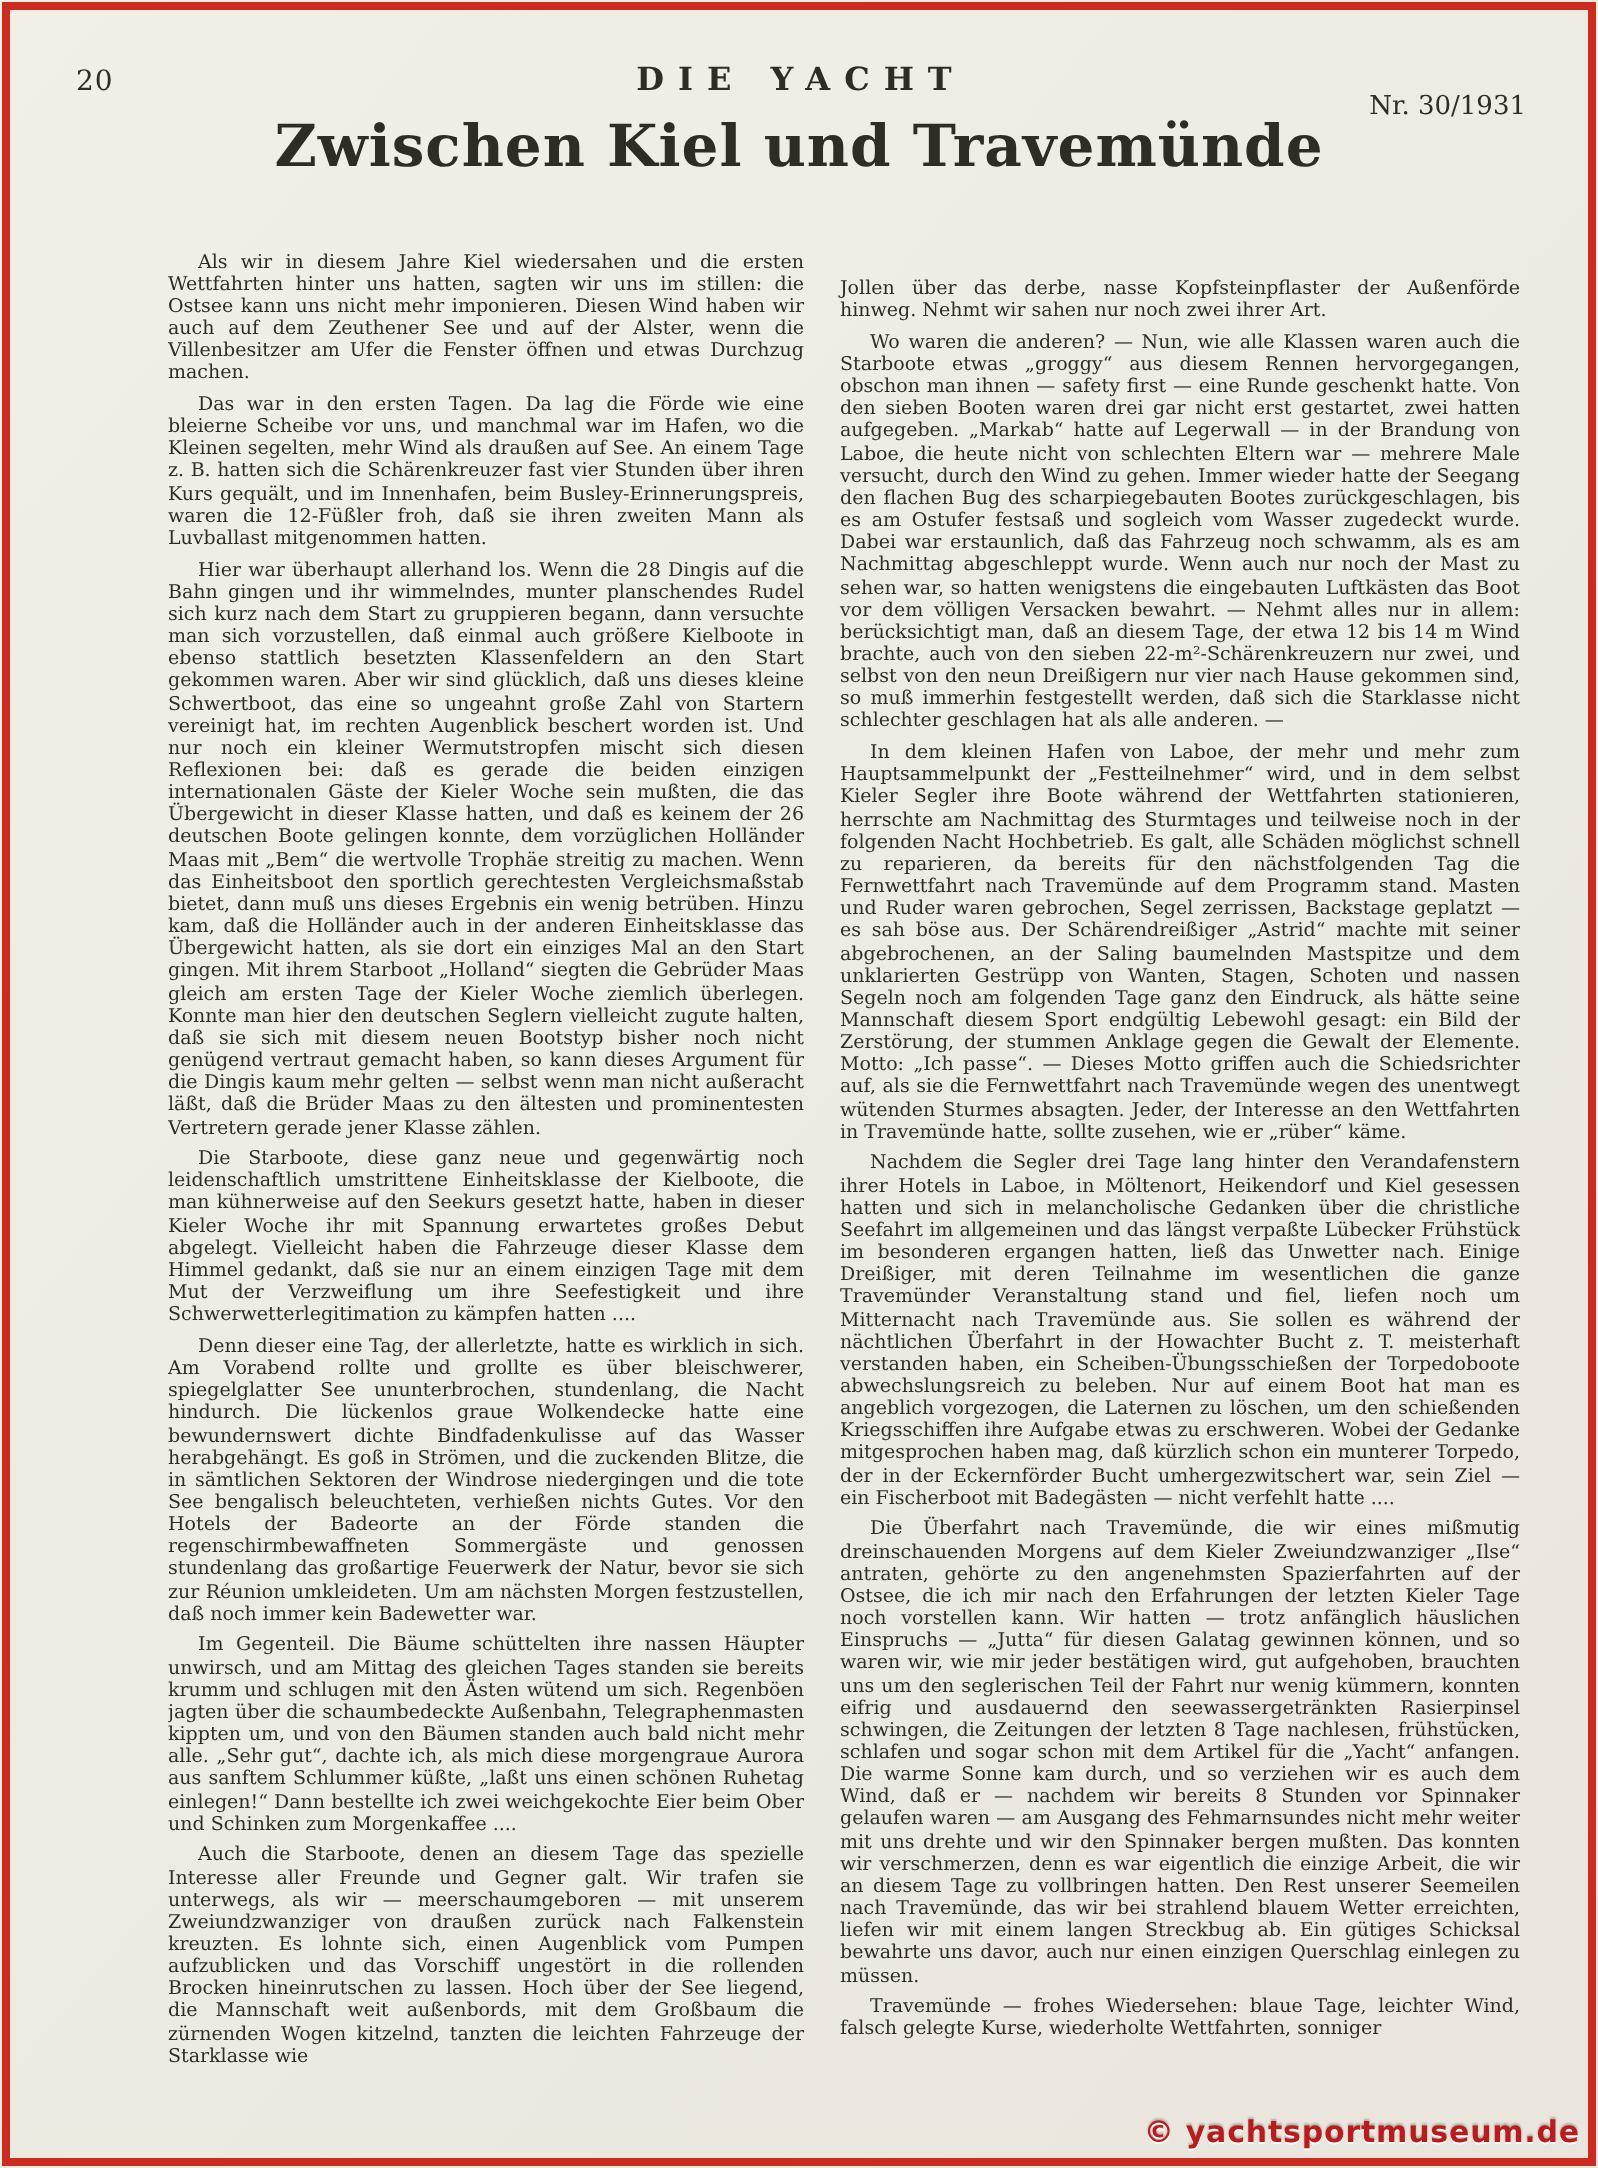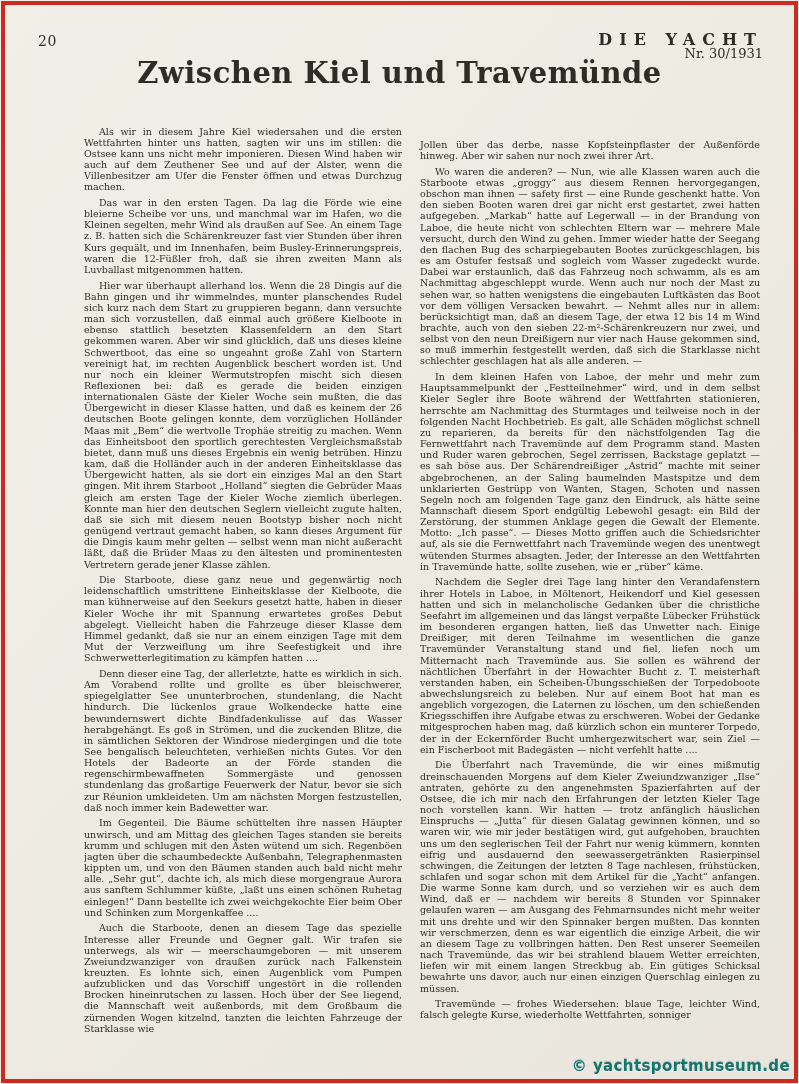--- a/index.html
+++ b/index.html
@@ -24,21 +24,21 @@
   .header {
     position: absolute; top: 30px; left: 38px; right: 36px; height: 22px;
     z-index: 2;
   }
   .page-number {
     position: absolute; left: 0; top: 3px;
     font-size: 14px; letter-spacing: 0.5px; text-align: center;
   }
   .masthead {
     position: absolute; left: 0; right: 0; top: 0;
-    text-align: right;
+    text-align: center;
     font-size: 16px; font-weight: 600; letter-spacing: 7px;
   }
   .issue {
     position: absolute; right: 0; top: 16px;
     font-size: 13px;
   }
   .article-title {
     position: absolute; top: 56px; left: 0; width: 100%;
     text-align: center;
     font-size: 29px; font-weight: 700;
@@ -63,21 +63,21 @@
   p.para {
     margin: 0 0 4.5px 0;
     text-indent: 15px;
     text-align: justify;
   }
   p.para.no-indent { text-indent: 0; }
   .watermark {
     position: absolute; right: 9px; bottom: 9px;
     font-family: "DejaVu Sans", "Liberation Sans", sans-serif;
     font-weight: 700; font-size: 15px; letter-spacing: 0.4px;
-    color: #0f766e;
+    color: #b91c1c;
     text-shadow: 0 1px 0 rgba(255,255,255,0.85), 0 -1px 1px rgba(70,68,62,0.35);
     z-index: 6;
   }
 </style>
 </head>
 <body>
 
 <div class="page-surface"></div>
 <div class="scan-frame"></div>
 
@@ -94,21 +94,21 @@
     <p class="para">Als wir in diesem Jahre Kiel wiedersahen und die ersten Wettfahrten hinter uns hatten, sagten wir uns im stillen: die Ostsee kann uns nicht mehr imponieren. Diesen Wind haben wir auch auf dem Zeuthener See und auf der Alster, wenn die Villenbesitzer am Ufer die Fenster öffnen und etwas Durchzug machen.</p>
     <p class="para">Das war in den ersten Tagen. Da lag die Förde wie eine bleierne Scheibe vor uns, und manchmal war im Hafen, wo die Kleinen segelten, mehr Wind als draußen auf See. An einem Tage z. B. hatten sich die Schärenkreuzer fast vier Stunden über ihren Kurs gequält, und im Innenhafen, beim Busley-Erinnerungspreis, waren die 12-Füßler froh, daß sie ihren zweiten Mann als Luvballast mitgenommen hatten.</p>
     <p class="para">Hier war überhaupt allerhand los. Wenn die 28 Dingis auf die Bahn gingen und ihr wimmelndes, munter planschendes Rudel sich kurz nach dem Start zu gruppieren begann, dann versuchte man sich vorzustellen, daß einmal auch größere Kielboote in ebenso stattlich besetzten Klassenfeldern an den Start gekommen waren. Aber wir sind glücklich, daß uns dieses kleine Schwertboot, das eine so ungeahnt große Zahl von Startern vereinigt hat, im rechten Augenblick beschert worden ist. Und nur noch ein kleiner Wermutstropfen mischt sich diesen Reflexionen bei: daß es gerade die beiden einzigen internationalen Gäste der Kieler Woche sein mußten, die das Übergewicht in dieser Klasse hatten, und daß es keinem der 26 deutschen Boote gelingen konnte, dem vorzüglichen Holländer Maas mit „Bem“ die wertvolle Trophäe streitig zu machen. Wenn das Einheitsboot den sportlich gerechtesten Vergleichsmaßstab bietet, dann muß uns dieses Ergebnis ein wenig betrüben. Hinzu kam, daß die Holländer auch in der anderen Einheitsklasse das Übergewicht hatten, als sie dort ein einziges Mal an den Start gingen. Mit ihrem Starboot „Holland“ siegten die Gebrüder Maas gleich am ersten Tage der Kieler Woche ziemlich überlegen. Konnte man hier den deutschen Seglern vielleicht zugute halten, daß sie sich mit diesem neuen Bootstyp bisher noch nicht genügend vertraut gemacht haben, so kann dieses Argument für die Dingis kaum mehr gelten — selbst wenn man nicht außeracht läßt, daß die Brüder Maas zu den ältesten und prominentesten Vertretern gerade jener Klasse zählen.</p>
     <p class="para">Die Starboote, diese ganz neue und gegenwärtig noch leidenschaftlich umstrittene Einheitsklasse der Kielboote, die man kühnerweise auf den Seekurs gesetzt hatte, haben in dieser Kieler Woche ihr mit Spannung erwartetes großes Debut abgelegt. Vielleicht haben die Fahrzeuge dieser Klasse dem Himmel gedankt, daß sie nur an einem einzigen Tage mit dem Mut der Verzweiflung um ihre Seefestigkeit und ihre Schwerwetterlegitimation zu kämpfen hatten ....</p>
     <p class="para">Denn dieser eine Tag, der allerletzte, hatte es wirklich in sich. Am Vorabend rollte und grollte es über bleischwerer, spiegelglatter See ununterbrochen, stundenlang, die Nacht hindurch. Die lückenlos graue Wolkendecke hatte eine bewundernswert dichte Bindfadenkulisse auf das Wasser herabgehängt. Es goß in Strömen, und die zuckenden Blitze, die in sämtlichen Sektoren der Windrose niedergingen und die tote See bengalisch beleuchteten, verhießen nichts Gutes. Vor den Hotels der Badeorte an der Förde standen die regenschirmbewaffneten Sommergäste und genossen stundenlang das großartige Feuerwerk der Natur, bevor sie sich zur Réunion umkleideten. Um am nächsten Morgen festzustellen, daß noch immer kein Badewetter war.</p>
     <p class="para">Im Gegenteil. Die Bäume schüttelten ihre nassen Häupter unwirsch, und am Mittag des gleichen Tages standen sie bereits krumm und schlugen mit den Ästen wütend um sich. Regenböen jagten über die schaumbedeckte Außenbahn, Telegraphenmasten kippten um, und von den Bäumen standen auch bald nicht mehr alle. „Sehr gut“, dachte ich, als mich diese morgengraue Aurora aus sanftem Schlummer küßte, „laßt uns einen schönen Ruhetag einlegen!“ Dann bestellte ich zwei weichgekochte Eier beim Ober und Schinken zum Morgenkaffee ....</p>
     <p class="para">Auch die Starboote, denen an diesem Tage das spezielle Interesse aller Freunde und Gegner galt. Wir trafen sie unterwegs, als wir — meerschaumgeboren — mit unserem Zweiundzwanziger von draußen zurück nach Falkenstein kreuzten. Es lohnte sich, einen Augenblick vom Pumpen aufzublicken und das Vorschiff ungestört in die rollenden Brocken hineinrutschen zu lassen. Hoch über der See liegend, die Mannschaft weit außenbords, mit dem Großbaum die zürnenden Wogen kitzelnd, tanzten die leichten Fahrzeuge der Starklasse wie</p>
   </div>
   <div class="col-divider"></div>
   <div class="col col-right">
-    <p class="para no-indent">Jollen über das derbe, nasse Kopfsteinpflaster der Außenförde hinweg. Aber wir sahen nur noch zwei ihrer Art.</p>
+    <p class="para no-indent">Jollen über das derbe, nasse Kopfsteinpflaster der Außenförde hinweg. Nehmt wir sahen nur noch zwei ihrer Art.</p>
     <p class="para">Wo waren die anderen? — Nun, wie alle Klassen waren auch die Starboote etwas „groggy“ aus diesem Rennen hervorgegangen, obschon man ihnen — safety first — eine Runde geschenkt hatte. Von den sieben Booten waren drei gar nicht erst gestartet, zwei hatten aufgegeben. „Markab“ hatte auf Legerwall — in der Brandung von Laboe, die heute nicht von schlechten Eltern war — mehrere Male versucht, durch den Wind zu gehen. Immer wieder hatte der Seegang den flachen Bug des scharpiegebauten Bootes zurückgeschlagen, bis es am Ostufer festsaß und sogleich vom Wasser zugedeckt wurde. Dabei war erstaunlich, daß das Fahrzeug noch schwamm, als es am Nachmittag abgeschleppt wurde. Wenn auch nur noch der Mast zu sehen war, so hatten wenigstens die eingebauten Luftkästen das Boot vor dem völligen Versacken bewahrt. — Nehmt alles nur in allem: berücksichtigt man, daß an diesem Tage, der etwa 12 bis 14 m Wind brachte, auch von den sieben 22-m²-Schärenkreuzern nur zwei, und selbst von den neun Dreißigern nur vier nach Hause gekommen sind, so muß immerhin festgestellt werden, daß sich die Starklasse nicht schlechter geschlagen hat als alle anderen. —</p>
     <p class="para">In dem kleinen Hafen von Laboe, der mehr und mehr zum Hauptsammelpunkt der „Festteilnehmer“ wird, und in dem selbst Kieler Segler ihre Boote während der Wettfahrten stationieren, herrschte am Nachmittag des Sturmtages und teilweise noch in der folgenden Nacht Hochbetrieb. Es galt, alle Schäden möglichst schnell zu reparieren, da bereits für den nächstfolgenden Tag die Fernwettfahrt nach Travemünde auf dem Programm stand. Masten und Ruder waren gebrochen, Segel zerrissen, Backstage geplatzt — es sah böse aus. Der Schärendreißiger „Astrid“ machte mit seiner abgebrochenen, an der Saling baumelnden Mastspitze und dem unklarierten Gestrüpp von Wanten, Stagen, Schoten und nassen Segeln noch am folgenden Tage ganz den Eindruck, als hätte seine Mannschaft diesem Sport endgültig Lebewohl gesagt: ein Bild der Zerstörung, der stummen Anklage gegen die Gewalt der Elemente. Motto: „Ich passe“. — Dieses Motto griffen auch die Schiedsrichter auf, als sie die Fernwettfahrt nach Travemünde wegen des unentwegt wütenden Sturmes absagten. Jeder, der Interesse an den Wettfahrten in Travemünde hatte, sollte zusehen, wie er „rüber“ käme.</p>
     <p class="para">Nachdem die Segler drei Tage lang hinter den Verandafenstern ihrer Hotels in Laboe, in Möltenort, Heikendorf und Kiel gesessen hatten und sich in melancholische Gedanken über die christliche Seefahrt im allgemeinen und das längst verpaßte Lübecker Frühstück im besonderen ergangen hatten, ließ das Unwetter nach. Einige Dreißiger, mit deren Teilnahme im wesentlichen die ganze Travemünder Veranstaltung stand und fiel, liefen noch um Mitternacht nach Travemünde aus. Sie sollen es während der nächtlichen Überfahrt in der Howachter Bucht z. T. meisterhaft verstanden haben, ein Scheiben-Übungsschießen der Torpedoboote abwechslungsreich zu beleben. Nur auf einem Boot hat man es angeblich vorgezogen, die Laternen zu löschen, um den schießenden Kriegsschiffen ihre Aufgabe etwas zu erschweren. Wobei der Gedanke mitgesprochen haben mag, daß kürzlich schon ein munterer Torpedo, der in der Eckernförder Bucht umhergezwitschert war, sein Ziel — ein Fischerboot mit Badegästen — nicht verfehlt hatte ....</p>
     <p class="para">Die Überfahrt nach Travemünde, die wir eines mißmutig dreinschauenden Morgens auf dem Kieler Zweiundzwanziger „Ilse“ antraten, gehörte zu den angenehmsten Spazierfahrten auf der Ostsee, die ich mir nach den Erfahrungen der letzten Kieler Tage noch vorstellen kann. Wir hatten — trotz anfänglich häuslichen Einspruchs — „Jutta“ für diesen Galatag gewinnen können, und so waren wir, wie mir jeder bestätigen wird, gut aufgehoben, brauchten uns um den seglerischen Teil der Fahrt nur wenig kümmern, konnten eifrig und ausdauernd den seewassergetränkten Rasierpinsel schwingen, die Zeitungen der letzten 8 Tage nachlesen, frühstücken, schlafen und sogar schon mit dem Artikel für die „Yacht“ anfangen. Die warme Sonne kam durch, und so verziehen wir es auch dem Wind, daß er — nachdem wir bereits 8 Stunden vor Spinnaker gelaufen waren — am Ausgang des Fehmarnsundes nicht mehr weiter mit uns drehte und wir den Spinnaker bergen mußten. Das konnten wir verschmerzen, denn es war eigentlich die einzige Arbeit, die wir an diesem Tage zu vollbringen hatten. Den Rest unserer Seemeilen nach Travemünde, das wir bei strahlend blauem Wetter erreichten, liefen wir mit einem langen Streckbug ab. Ein gütiges Schicksal bewahrte uns davor, auch nur einen einzigen Querschlag einlegen zu müssen.</p>
     <p class="para">Travemünde — frohes Wiedersehen: blaue Tage, leichter Wind, falsch gelegte Kurse, wiederholte Wettfahrten, sonniger</p>
   </div>
 </div>
 
 <div class="watermark">© yachtsportmuseum.de</div>
 

